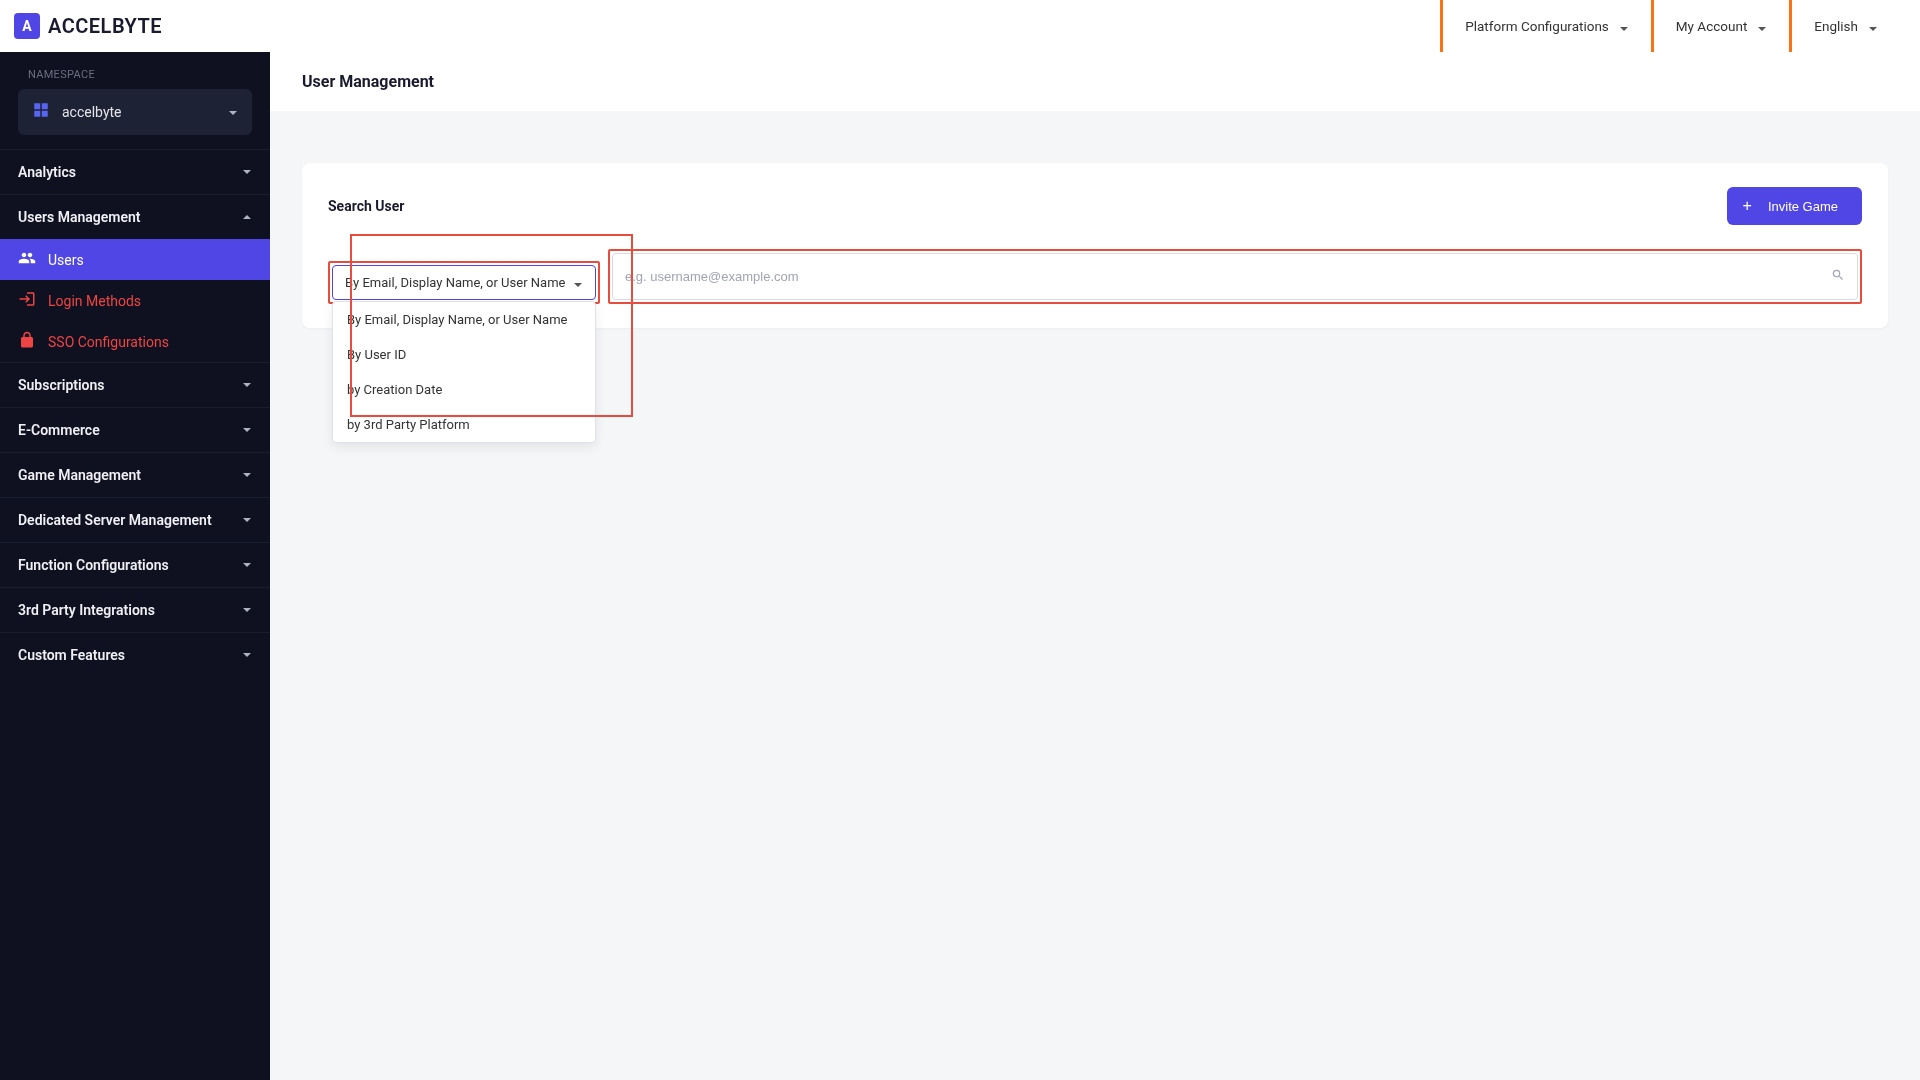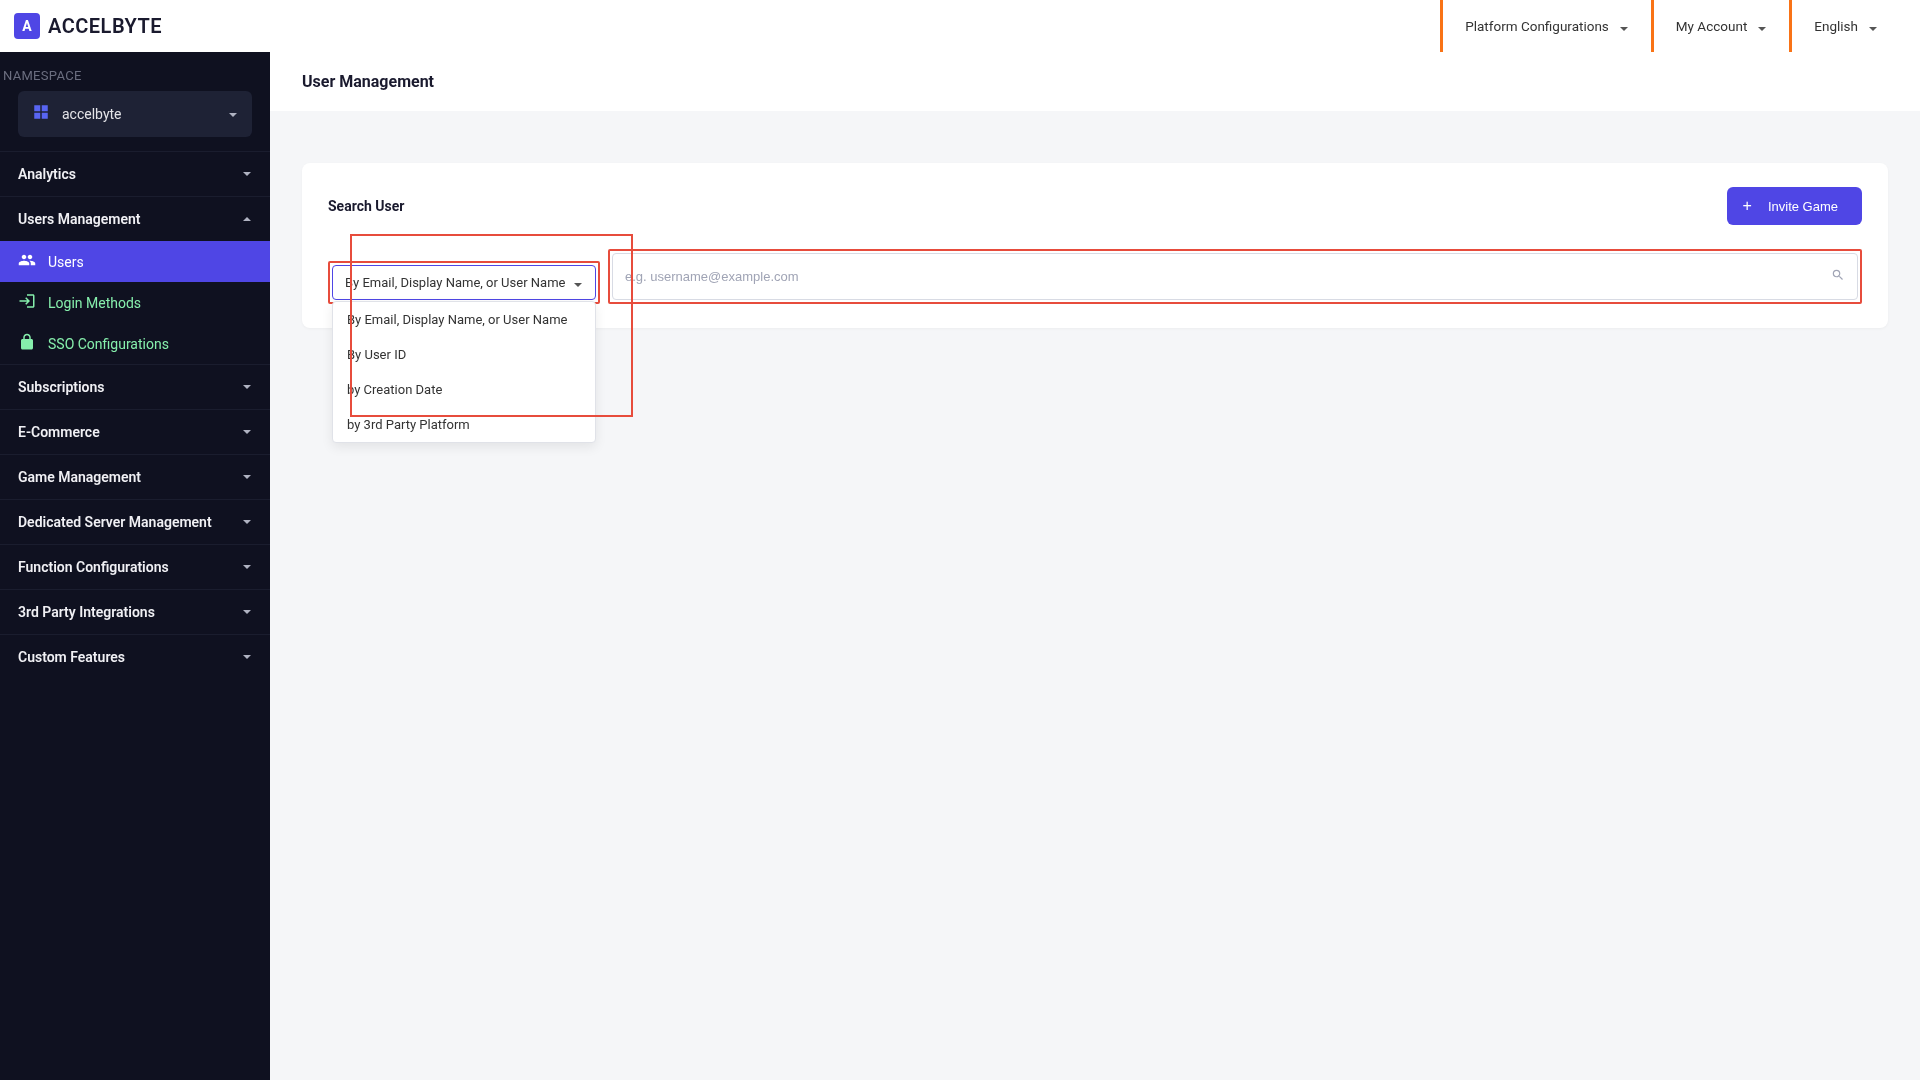--- a/index.html
+++ b/index.html
@@ -80,23 +80,23 @@
       position: fixed;
       top: 52px;
       left: 0;
       width: 270px;
       bottom: 0;
       background: #0f1120;
       color: #fff;
       overflow-y: auto;
     }
     .namespace-label {
-      font-size: 13px;
+      font-size: 11px;
       color: #6b6e7f;
-      padding: 16px 3px 8px;
+      padding: 16px 28px 8px;
       letter-spacing: 0.3px;
     }
     .namespace-select {
       margin: 0 18px 14px;
       background: #1e2235;
       border-radius: 6px;
       padding: 12px 14px;
       display: flex;
       align-items: center;
       gap: 12px;
@@ -127,21 +127,21 @@
       width: 10px;
       height: 10px;
       fill: #b0b3c2;
     }
     .nav-subitem {
       display: flex;
       align-items: center;
       gap: 12px;
       padding: 10px 18px;
       font-size: 14px;
-      color: #86efac;
+      color: #ef4444;
       cursor: pointer;
     }
     .nav-subitem.active {
       background: #4f46e5;
       color: #fff;
     }
     .nav-subitem svg {
       width: 18px;
       height: 18px;
       fill: currentColor;

